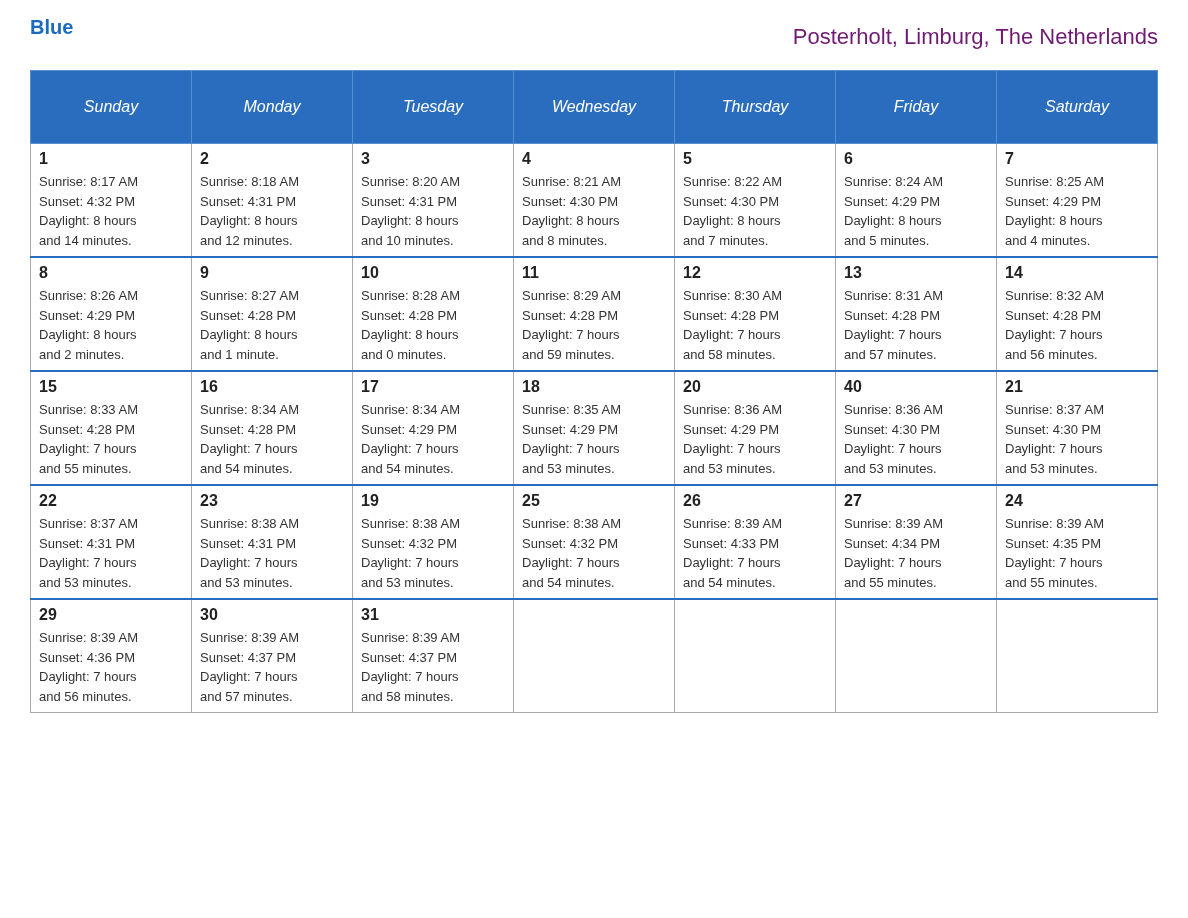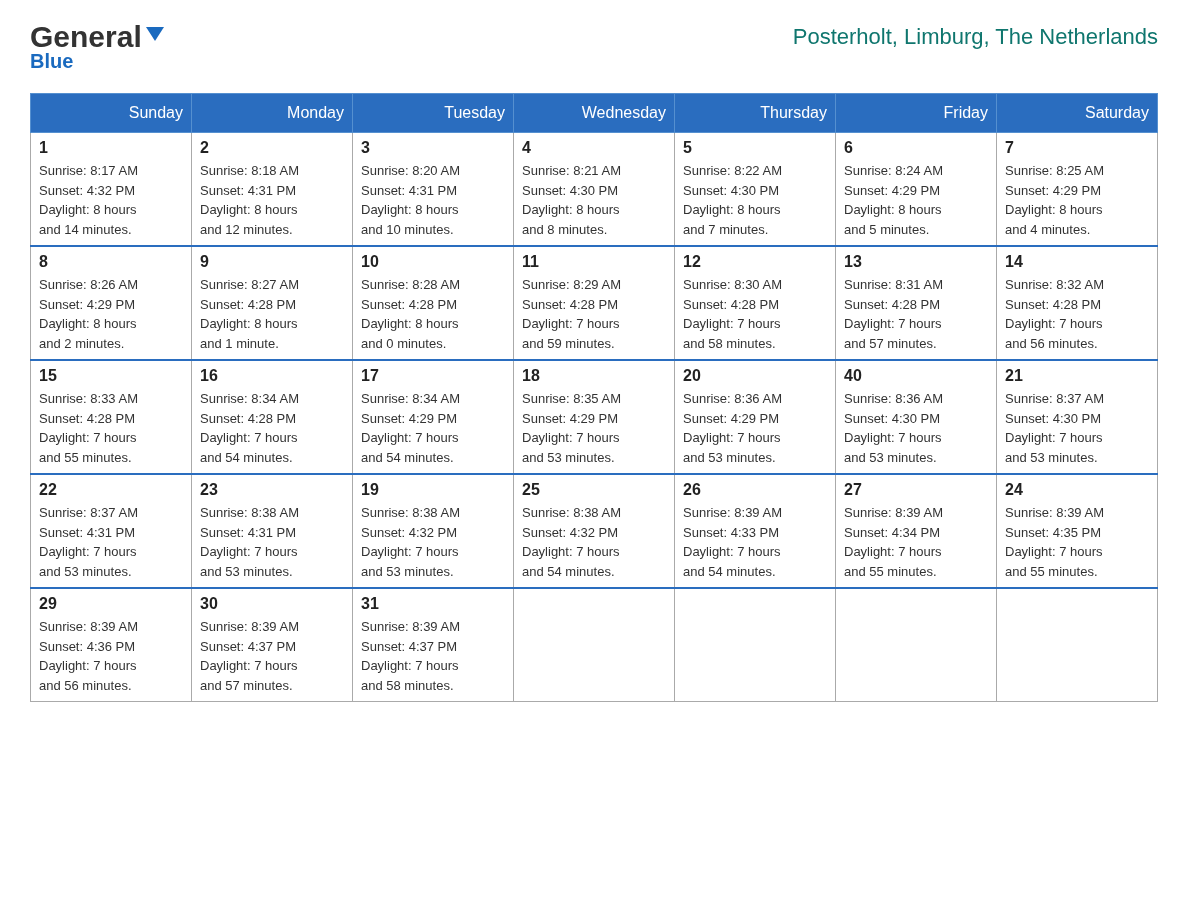--- a/index.html
+++ b/index.html
@@ -30,36 +30,37 @@
     .title-section {
       text-align: right;
     }
     .month-title {
       font-size: 52px;
       font-weight: bold;
       color: #222;
     }
     .location {
       font-size: 22px;
-      color: #0f766e;
+      color: #701a75;
       margin-top: 4px;
     }
     .calendar {
       width: 100%;
       border-collapse: collapse;
       border: 1px solid #aaa;
     }
     .calendar th {
       background: #2a6dbf;
       color: #fff;
       font-size: 16px;
       font-weight: normal;
-      padding: 10px 8px;
-      text-align: right;
+      padding: 27px 8px;
+      text-align: center;
       border: 1px solid #5590d0;
+      font-style: italic;
     }
     .calendar td {
       border: 1px solid #aaa;
       vertical-align: top;
       padding: 6px 8px;
       width: 14.28%;
       min-height: 110px;
     }
     .day-number {
       font-size: 16px;
@@ -88,26 +89,20 @@
       font-size: 30px;
       font-weight: bold;
       color: #333;
     }
   </style>
 </head>
 <body>
 
 <div class="header">
   <div class="logo">
-    <div class="logo-wrapper">
-      <span class="logo-general">General</span>
-      <svg width="22" height="22" viewBox="0 0 22 22" style="margin-left:2px;margin-top:-6px;">
-        <polygon points="2,4 20,4 11,18" fill="#1a6abf"></polygon>
-      </svg>
-    </div>
     <div class="logo-blue">Blue</div>
   </div>
   <div class="title-section">
     <div class="location">Posterholt, Limburg, The Netherlands</div>
   </div>
 </div>
 
 <table class="calendar">
   <thead>
     <tr>

